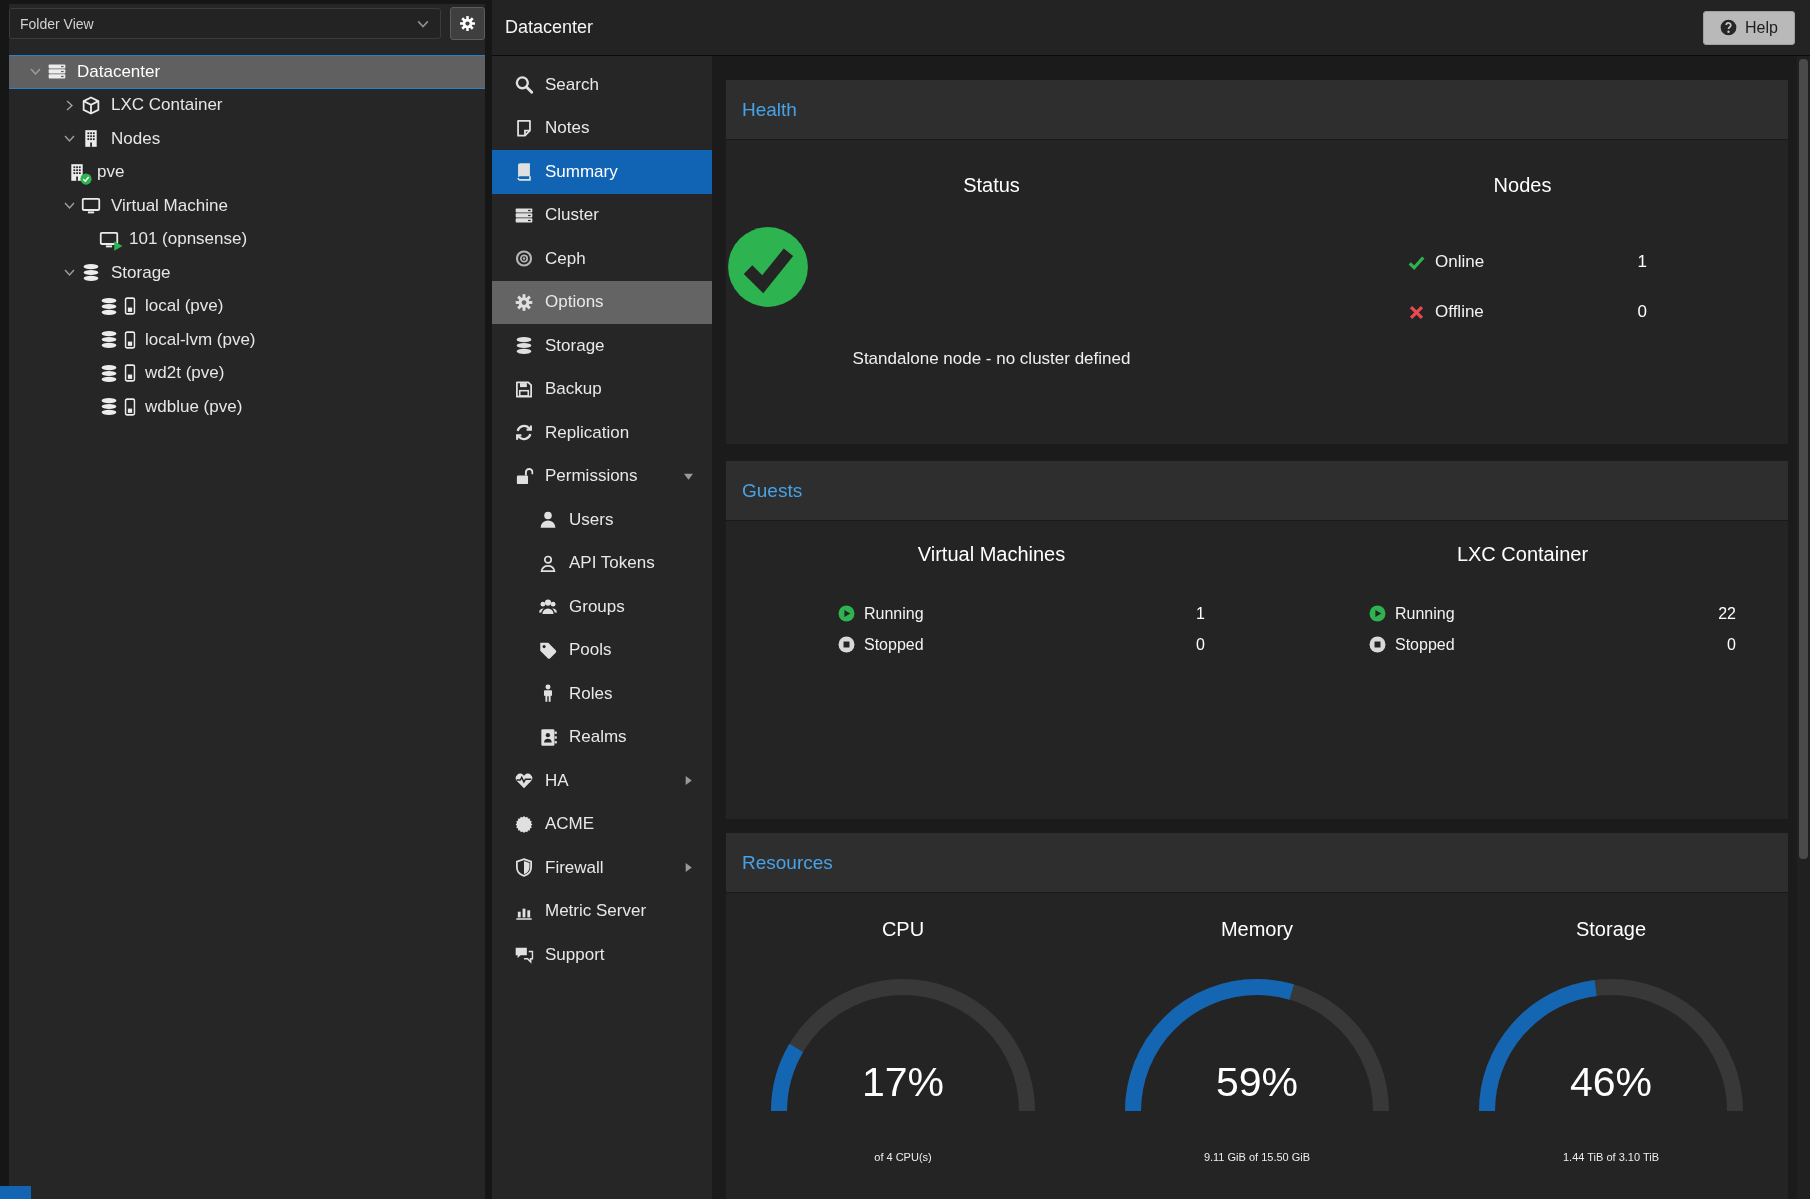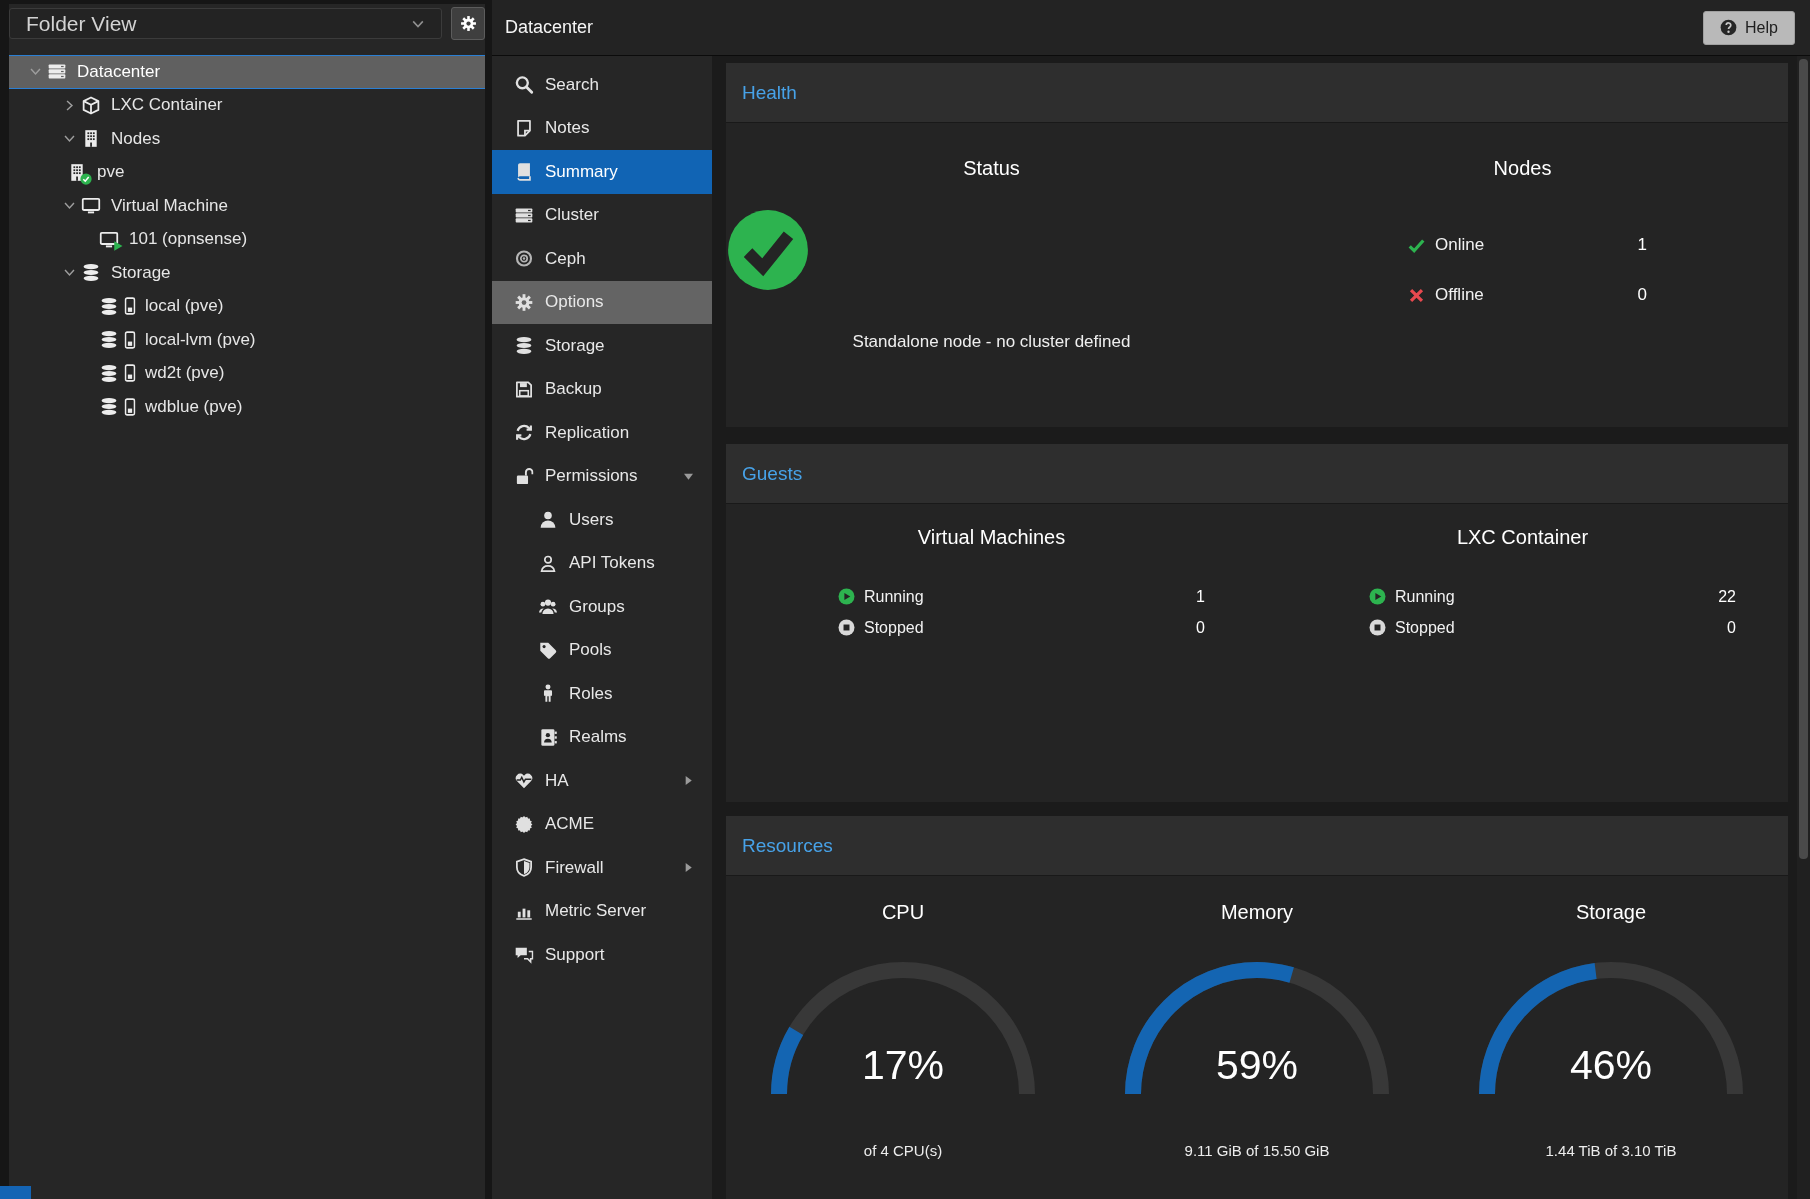--- a/index.html
+++ b/index.html
@@ -7,21 +7,21 @@
        font-family:"Liberation Sans","DejaVu Sans",sans-serif;-webkit-font-smoothing:antialiased}
   :root{--icon-hole:#262626}
   svg{display:block}
   .ic{display:inline-flex;align-items:center;justify-content:center}
   .ic svg{width:100%;height:100%}
 
   
   #sidebar{position:absolute;left:9px;top:4px;width:476px;bottom:0;background:#262626}
   .side-top{display:flex;align-items:center;height:35px;padding-top:2px}
   .folder-select{width:429px;height:29px;background:#232323;border:1px solid #3b3b3b;border-radius:3px;
-                 display:flex;align-items:center;padding:0 16px;color:#d2d2d2;font-size:21px;cursor:pointer}
+                 display:flex;align-items:center;padding:0 10px;color:#d2d2d2;font-size:14px;cursor:pointer}
   .folder-select .chev{margin-left:auto;width:14px;height:14px;color:#8f8f8f}
   .gear-btn{margin-left:9px;width:34px;height:31px;background:#3f3f3f;border:1px solid #5c5c5c;border-radius:3px;
             display:flex;align-items:center;justify-content:center;color:#fff;cursor:pointer;--icon-hole:#3f3f3f}
   .gear-btn svg{width:17px;height:17px}
   .tree{margin-top:14px}
   .trow{height:33.5px;display:flex;align-items:center;color:#e6e6e6;font-size:17px;box-sizing:border-box;cursor:pointer}
   .trow.sel{background:#606060;border-top:1px solid #2a7fd4;border-bottom:1px solid #2a7fd4;color:#fff;--icon-hole:#606060}
   .exp{width:20px;height:14px;color:#9e9e9e;display:inline-flex}
   .exp svg{width:13px;height:13px;margin:auto}
   .ticon{width:20px;height:19px;margin:0 10px 0 2px;color:#ececec;position:relative;flex:none}
@@ -68,26 +68,26 @@
   .grows{margin:32px 52px 0 112px}
   .grow{height:31px;display:flex;align-items:center;font-size:16px;color:#f2f2f2}
   .grow .ric{width:17px;height:17px;margin-right:9px;color:#2db34f}
   .grow .ric.stop{color:#d9d9d9}
   .grow .val{margin-left:auto;color:#fff}
 
   .res-body{height:377px;display:grid;grid-template-columns:1fr 1fr 1fr;padding-top:25px;box-sizing:border-box}
   .gauge-wrap{width:290px;margin:30px auto 0;position:relative}
   .gauge-svg{width:290px;height:148px}
   .gauge-pct{position:absolute;top:88px;left:0;right:0;text-align:center;font-size:41px;color:#fff}
-  .gauge-sub{text-align:center;margin-top:40px;font-size:15px;color:#ededed}
+  .gauge-sub{text-align:center;margin-top:32px;font-size:11px;color:#ededed}
 
   #scrollbar{position:absolute;right:0;top:56px;width:13px;bottom:0;background:#202020}
   #scrollthumb{position:absolute;left:2px;top:3px;width:9px;height:800px;background:#4a4a4a;border-radius:4px}
   #corner-blue{position:absolute;left:0;bottom:0;width:31px;height:13px;background:#1464b4}
-  .mt12{margin-top:7px}.mt17{margin-top:17px}.mt14{margin-top:14px}
+  .mt12{margin-top:24px}.mt17{margin-top:17px}.mt14{margin-top:14px}
 </style>
 </head>
 <body>
 
 <svg width="0" height="0" style="position:absolute">
   <defs>
     <symbol id="i-chev-down" viewBox="0 0 16 16">
         <path d="M2.5 5l5.5 6 5.5-6" fill="none" stroke="currentColor" stroke-width="1.8"></path>
       </symbol>
     <symbol id="i-chev-right" viewBox="0 0 16 16">

